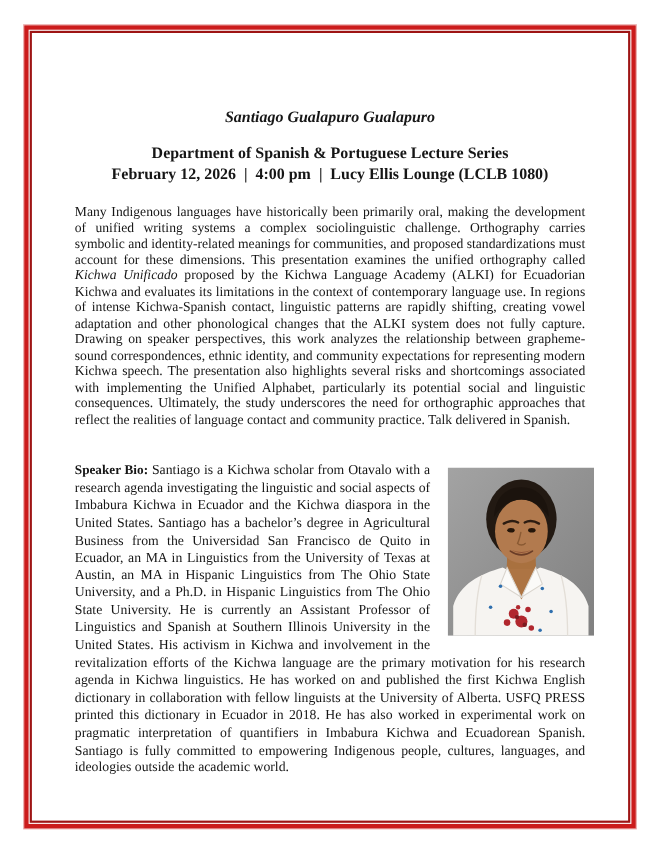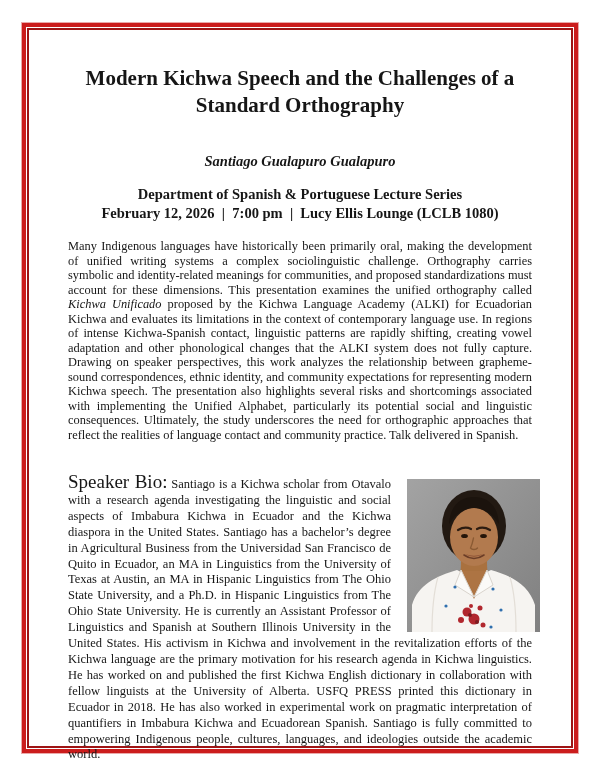--- a/index.html
+++ b/index.html
@@ -65,46 +65,45 @@
     line-height: 14.5px;
     text-align: justify;
   }
   .abstract .italic { font-style: italic; }
   .bio {
     margin: 32px 0 0 0;
     font-size: 12.5px;
     line-height: 15.9px;
     text-align: justify;
   }
-  .bio-label { font-weight: normal; font-size: 19px; }
+  .bio-label { font-weight: bold; font-size: 12px; }
   .photo {
     float: right;
     width: 133px; height: 153px;
     margin: 5px -8px 4px 16px;
     display: block;
   }
 </style>
 </head>
 <body>
 
 <div class="page">
   <div class="frame">
     <div class="frame-inner"></div>
 
     <div class="content">
 
-      <h1 class="title">Modern Kichwa Speech and the Challenges of a Standard Orthography</h1>
 
       <div class="speaker-block">
         <div class="speaker-name">Santiago Gualapuro Gualapuro</div>
       </div>
 
       <div class="series-block">
         <div class="series">Department of Spanish &amp; Portuguese Lecture Series</div>
-        <div class="event-info">February 12, 2026  |  7:00 pm  |  Lucy Ellis Lounge (LCLB 1080)</div>
+        <div class="event-info">February 12, 2026  |  4:00 pm  |  Lucy Ellis Lounge (LCLB 1080)</div>
       </div>
 
       <p class="abstract"><span>Many Indigenous languages have historically been primarily oral, making the development of unified writing systems a complex sociolinguistic challenge. Orthography carries symbolic and identity-related meanings for communities, and proposed standardizations must account for these dimensions. This presentation examines the unified orthography called </span><span class="italic">Kichwa Unificado</span><span> proposed by the Kichwa Language Academy (ALKI) for Ecuadorian Kichwa and evaluates its limitations in the context of contemporary language use. In regions of intense Kichwa-Spanish contact, linguistic patterns are rapidly shifting, creating vowel adaptation and other phonological changes that the ALKI system does not fully capture. Drawing on speaker perspectives, this work analyzes the relationship between grapheme-sound correspondences, ethnic identity, and community expectations for representing modern Kichwa speech. The presentation also highlights several risks and shortcomings associated with implementing the Unified Alphabet, particularly its potential social and linguistic consequences. Ultimately, the study underscores the need for orthographic approaches that reflect the realities of language contact and community practice. Talk delivered in Spanish.</span></p>
 
       <p class="bio">
         <svg class="photo" viewBox="0 0 133 153" aria-hidden="true">
           <defs>
             <linearGradient id="pbg" x1="0" y1="0" x2="1" y2="1">
               <stop offset="0" stop-color="#a3a3a3"></stop>
               <stop offset="1" stop-color="#808080"></stop>

